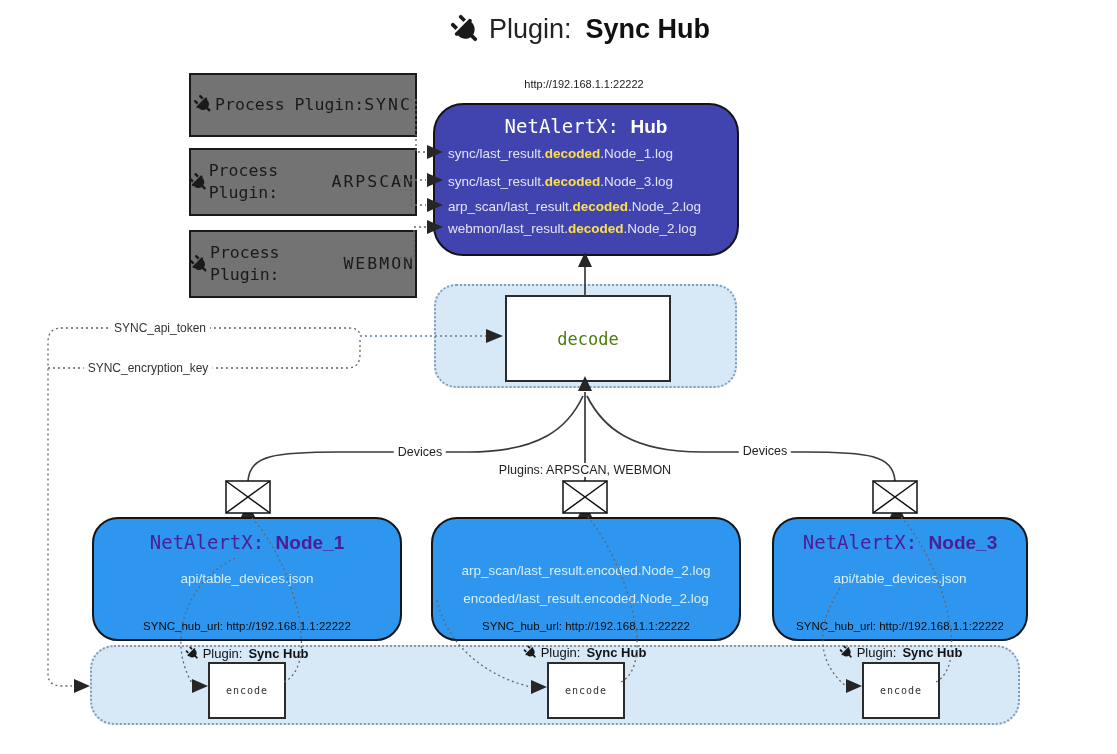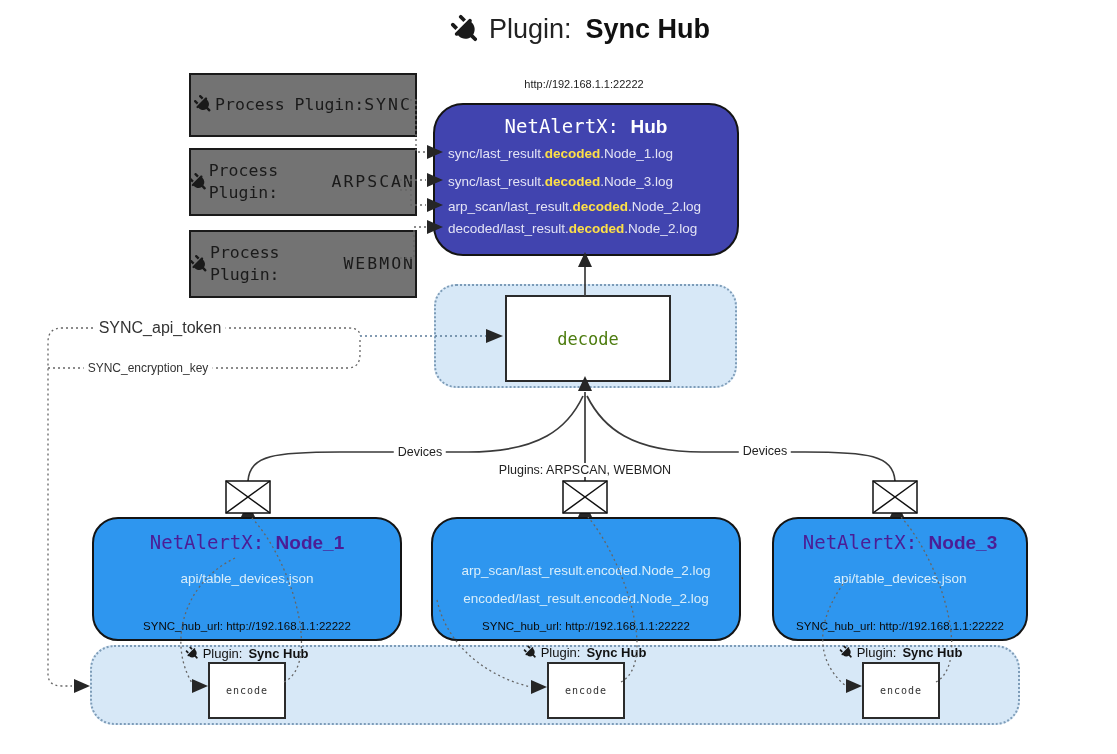--- a/index.html
+++ b/index.html
@@ -102,27 +102,27 @@
       </div>
     <div class="proc-name">WEBMON</div>
   </div>
 
   <div class="abs" id="hub-url">http://192.168.1.1:22222</div>
   <div class="abs" id="hub">
     <div id="hub-title" class="mono"><span>NetAlertX:</span> <span class="bold-part">Hub</span></div>
     <div class="hub-log" style="top:144px;margin-top:-103px;"><span>sync/last_result.</span><b>decoded</b><span>.Node_1.log</span></div>
     <div class="hub-log" style="top:172px;margin-top:-103px;"><span>sync/last_result.</span><b>decoded</b><span>.Node_3.log</span></div>
     <div class="hub-log" style="top:197px;margin-top:-103px;"><span>arp_scan/last_result.</span><b>decoded</b><span>.Node_2.log</span></div>
-    <div class="hub-log" style="top:219px;margin-top:-103px;"><span>decoded/last_result.</span><b>decoded</b><span>.Node_2.log</span></div>
+    <div class="hub-log" style="top:219px;margin-top:-103px;"><span>webmon/last_result.</span><b>decoded</b><span>.Node_2.log</span></div>
   </div>
 
   <div class="abs" id="decode-wrap"></div>
   <div class="abs mono" id="decode-box">decode</div>
 
-  <div class="abs line-label" style="left:160px;top:328px;font-size:16px;">SYNC_api_token</div>
+  <div class="abs line-label" style="left:160px;top:328px;font-size:12px;">SYNC_api_token</div>
   <div class="abs line-label" style="left:148px;top:368px;font-size:12px;">SYNC_encryption_key</div>
 
   <div class="abs line-label small-label" style="left:420px;top:452px;">Devices</div>
   <div class="abs line-label small-label" style="left:765px;top:451px;">Devices</div>
   <div class="abs line-label small-label" style="left:585px;top:470px;">Plugins: ARPSCAN, WEBMON</div>
 
   <div class="abs node" style="left:92px;width:306px;">
     <div class="node-title mono"><span>NetAlertX:</span> <span class="bold-part">Node_1</span></div>
     <div class="node-file" style="top:52px;">api/table_devices.json</div>
     <div class="node-url">SYNC_hub_url: http://192.168.1.1:22222</div>

